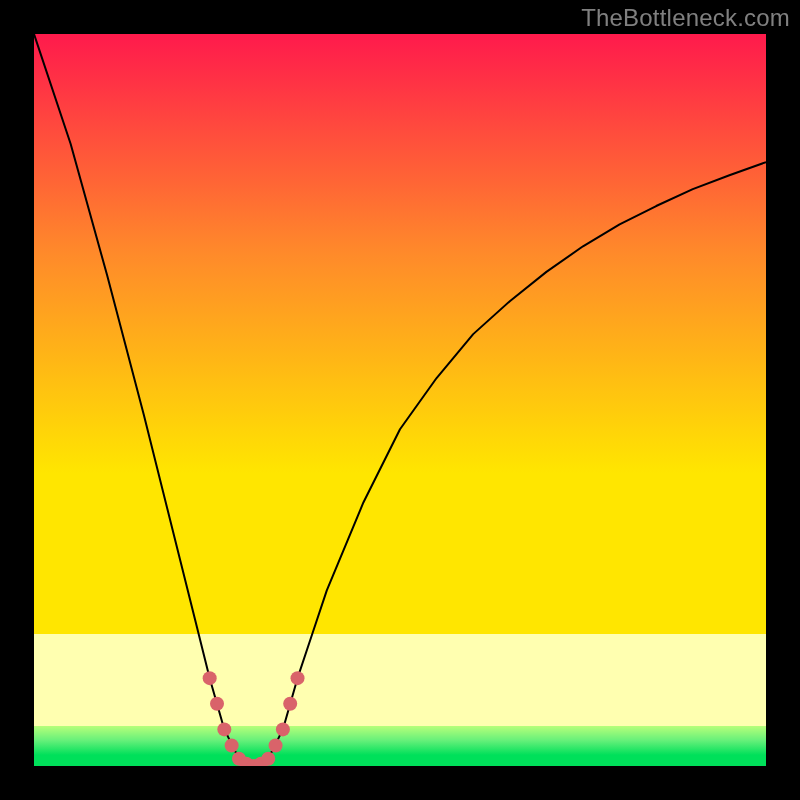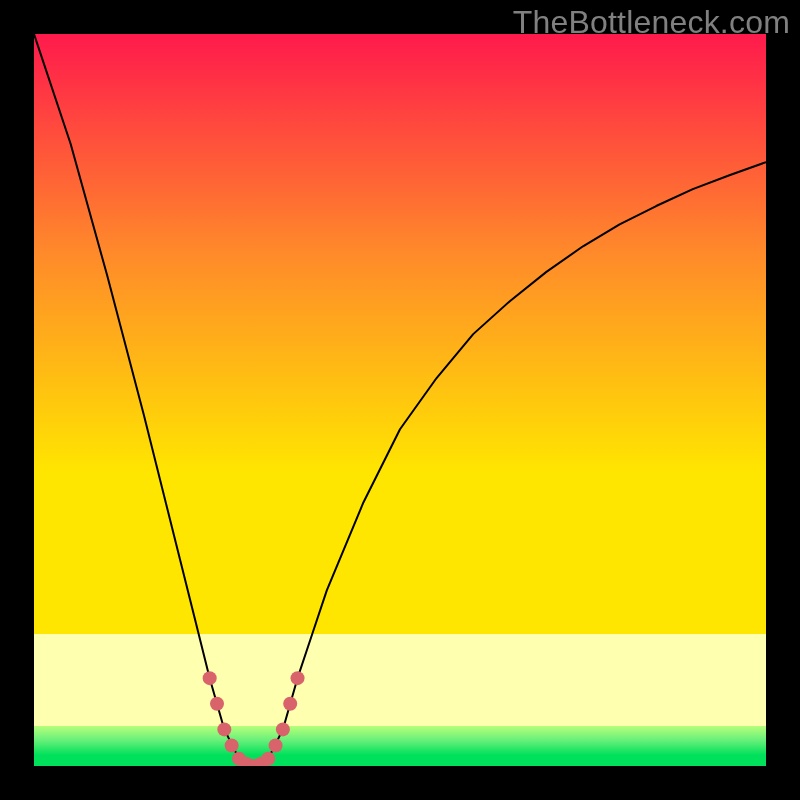--- a/index.html
+++ b/index.html
@@ -14,21 +14,21 @@
     position: relative;
     width: 800px;
     height: 800px;
     background: #000;
   }
   .watermark {
     position: absolute;
     top: 4px;
     right: 10px;
     color: #808080;
-    font-size: 32px;
+    font-size: 24px;
     font-weight: 400;
     letter-spacing: 0.2px;
     z-index: 10;
   }
   .plot-area {
     position: absolute;
     top: 34px;
     left: 34px;
     width: 732px;
     height: 732px;

